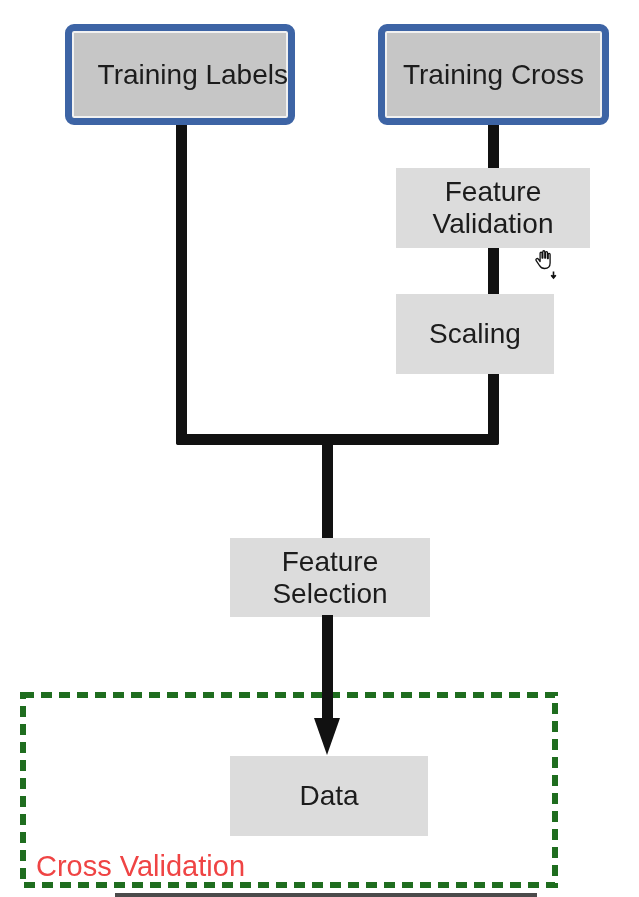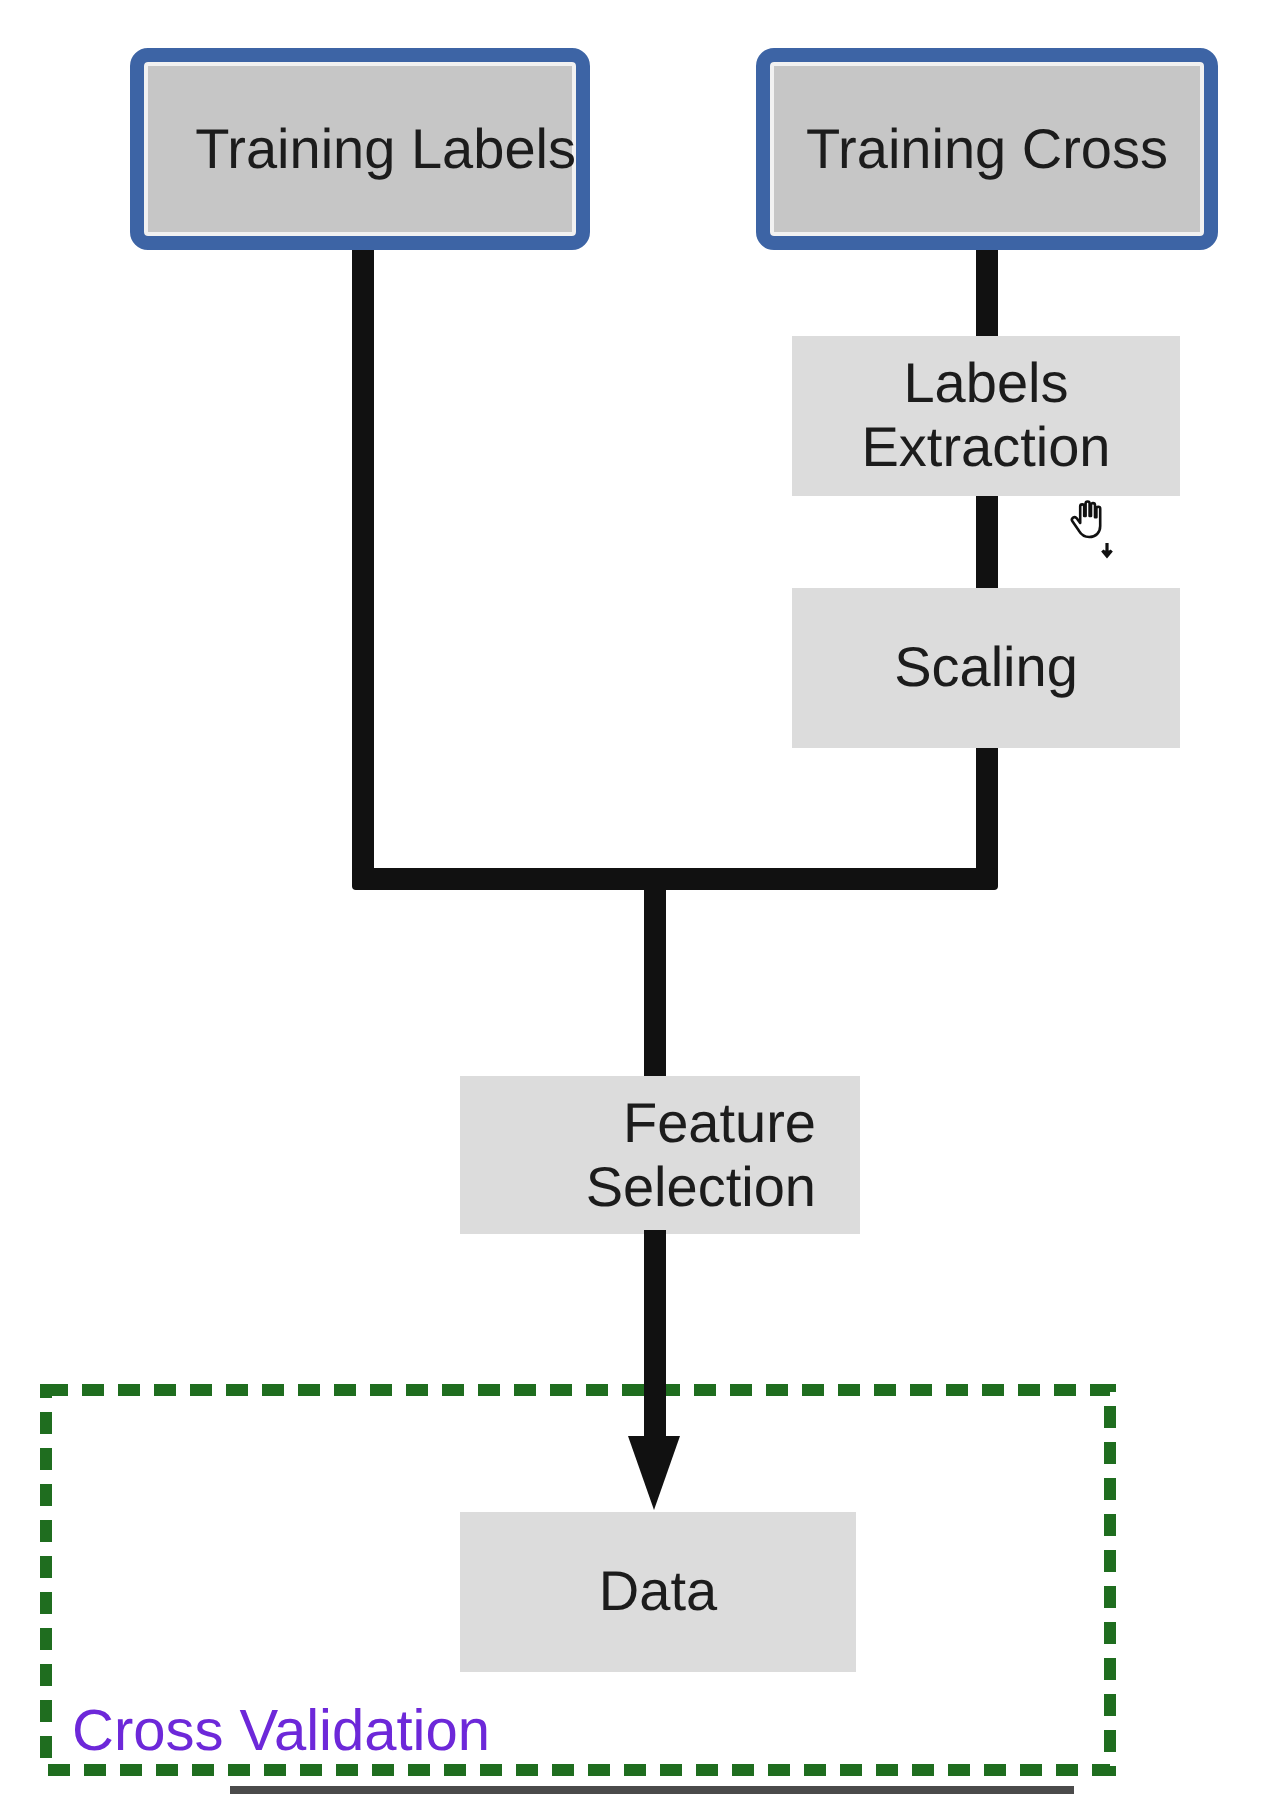--- a/index.html
+++ b/index.html
@@ -14,42 +14,42 @@
     box-sizing:border-box;z-index:3;
   }
   .blue-box{
     background:#c6c6c6;border:7px solid #3d64a5;border-radius:9px;
     box-shadow:inset 0 0 0 2px rgba(255,255,255,.75);
   }
   .gray-box{background:#dcdcdc;}
   #node-training-labels{left:65px;top:24px;width:230px;height:101px;justify-content:flex-end;}
   #node-training-data  {left:378px;top:24px;width:231px;height:101px;}
   #node-feature-extraction{left:396px;top:168px;width:194px;height:80px;padding:0 20px;}
-  #node-scaling        {left:396px;top:294px;width:194px;height:80px;}
-  #node-feature-selection{left:230px;top:538px;width:200px;height:79px;padding:0 22px;text-align:right;}
+  #node-scaling        {left:396px;top:294px;width:158px;height:80px;}
+  #node-feature-selection{left:230px;top:538px;width:200px;height:79px;padding:0 22px;}
   #node-model          {left:230px;top:756px;width:198px;height:80px;}
   
   .conn{position:absolute;background:#111111;z-index:1;}
   #conn-labels-down {left:176px;top:122px;width:11px;height:323px;border-radius:2px;}
   #conn-data-down   {left:488px;top:122px;width:11px;height:50px;}
   #conn-fe-scaling  {left:488px;top:246px;width:11px;height:52px;}
   #conn-scaling-down{left:488px;top:372px;width:11px;height:73px;border-radius:2px;}
   #conn-join-horiz  {left:176px;top:434px;width:323px;height:11px;border-radius:3px;}
   #conn-mid-drop    {left:322px;top:434px;width:11px;height:106px;}
   #conn-arrow-shaft {left:322px;top:615px;width:11px;height:106px;z-index:4;}
   #conn-arrow-head{
     position:absolute;left:314px;top:718px;width:0;height:0;z-index:4;
     border-left:13.5px solid transparent;border-right:13.5px solid transparent;
     border-top:37px solid #111111;
   }
   
   #cv-rect{position:absolute;left:20px;top:692px;width:538px;height:196px;z-index:2;}
   #cv-label{
     position:absolute;left:36px;top:850px;font-size:29px;line-height:32px;
-    color:#6d28d9;z-index:3;white-space:nowrap;
+    color:#ef4444;z-index:3;white-space:nowrap;
   }
   
   #bottom-line{position:absolute;left:115px;top:893px;width:422px;height:4px;background:#4b4b4b;z-index:1;}
   #hand-cursor{position:absolute;left:533px;top:248px;width:26px;height:34px;z-index:5;}
 </style>
 </head>
 <body>
 
 <div id="stage">
 
@@ -69,21 +69,21 @@
 
   <div class="node blue-box" id="node-training-labels">
     <span>Training Labels</span>
   </div>
 
   <div class="node blue-box" id="node-training-data">
     <span>Training Cross</span>
   </div>
 
   <div class="node gray-box" id="node-feature-extraction">
-    <span>Labels Extraction</span>
+    <span>Feature Validation</span>
   </div>
 
   <div class="node gray-box" id="node-scaling">
     <span>Scaling</span>
   </div>
 
   <div class="node gray-box" id="node-feature-selection">
     <span>Feature Selection</span>
   </div>
 

